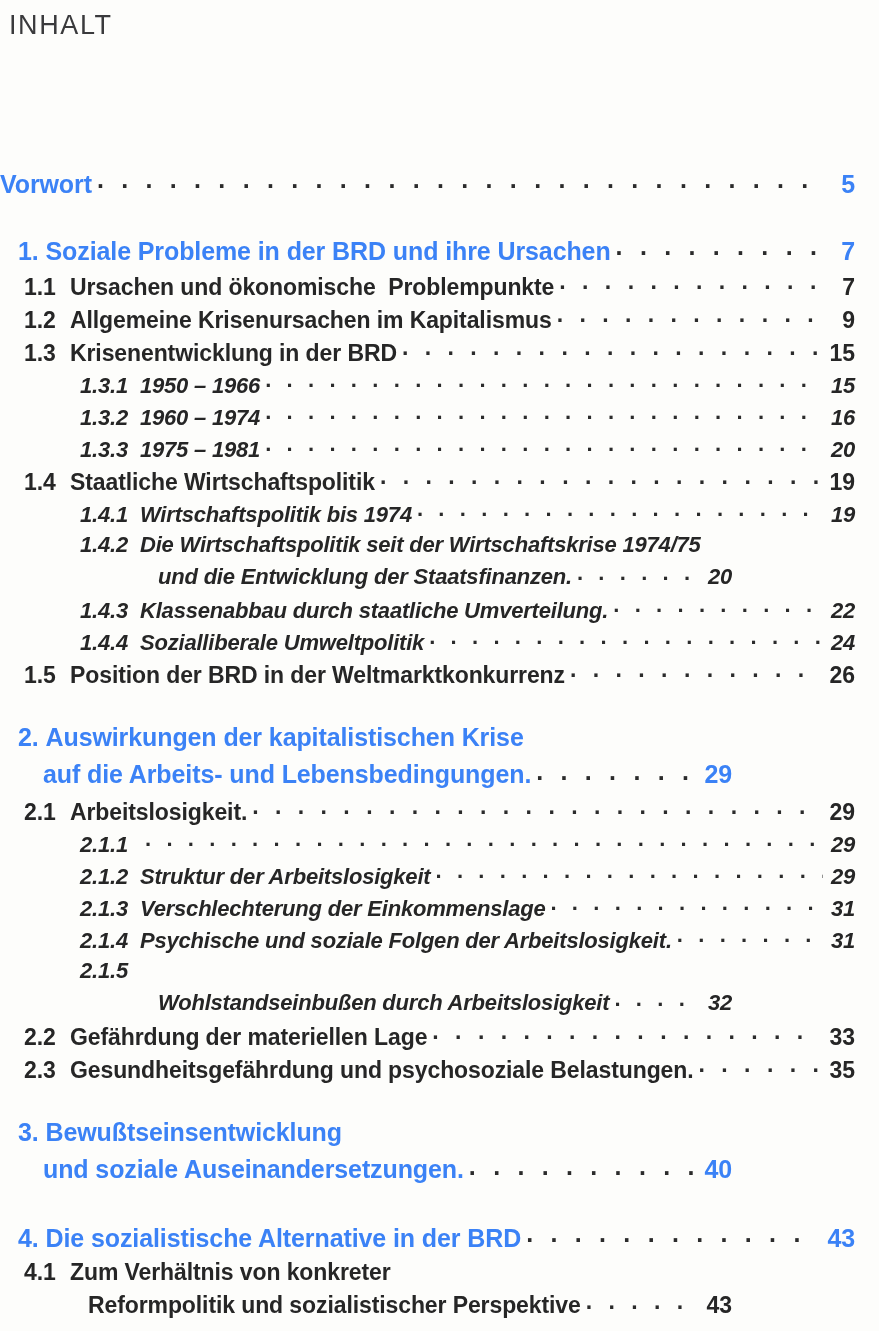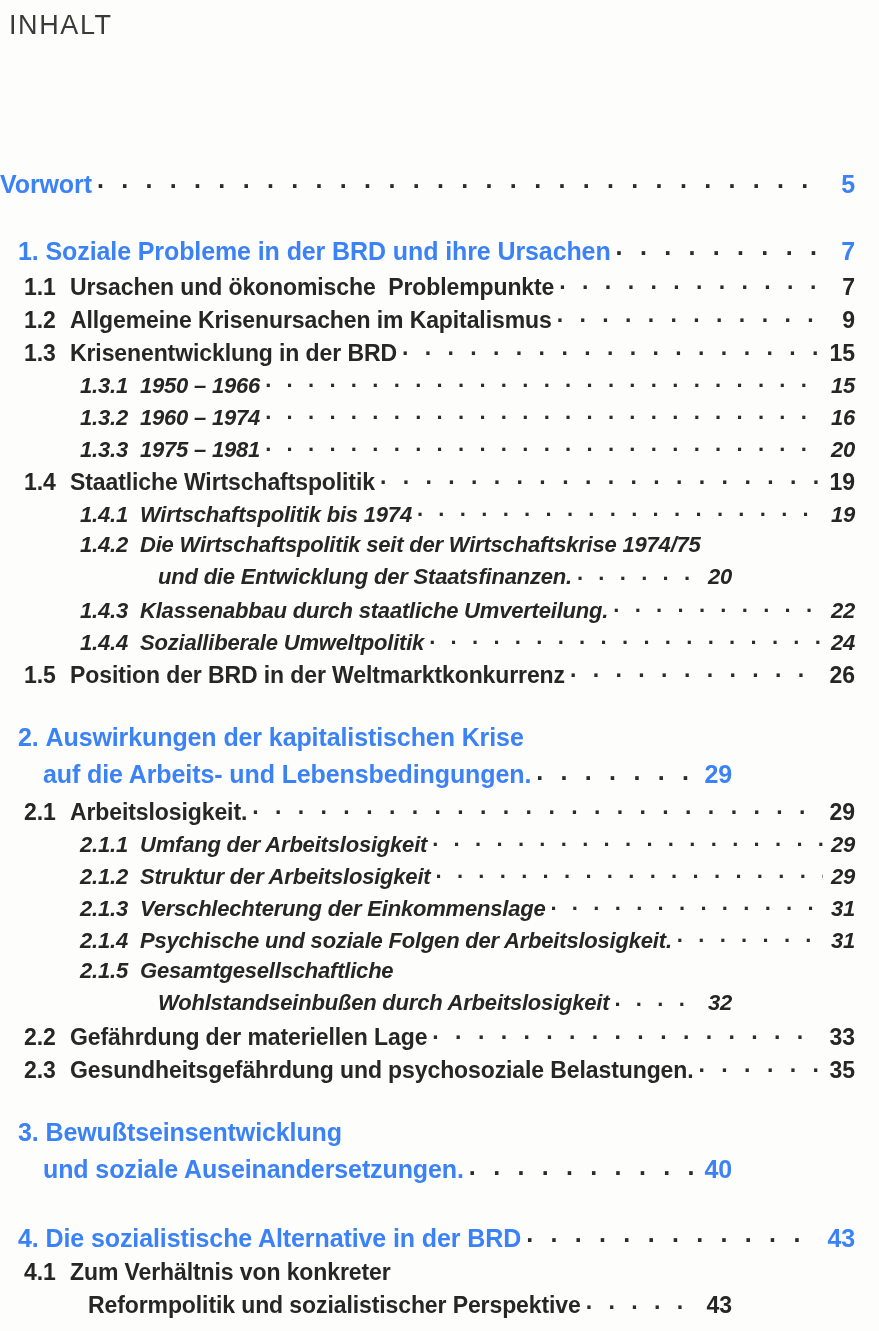--- a/index.html
+++ b/index.html
@@ -307,21 +307,20 @@
         <div class="entry-line">
           <span class="num">2.1 </span>
           <span class="title">Arbeitslosigkeit.</span>
           <span class="leader"></span>
           <span class="pageno">29</span>
         </div>
       </div>
       <div class="toc-entry lvl3">
         <div class="entry-line">
           <span class="num">2.1.1 </span>
-          <span class="title">Umfang der Arbeitslosigkeit</span>
           <span class="leader"></span>
           <span class="pageno">29</span>
         </div>
       </div>
       <div class="toc-entry lvl3">
         <div class="entry-line">
           <span class="num">2.1.2 </span>
           <span class="title">Struktur der Arbeitslosigkeit</span>
           <span class="leader"></span>
           <span class="pageno">29</span>
@@ -339,21 +338,20 @@
         <div class="entry-line">
           <span class="num">2.1.4 </span>
           <span class="title">Psychische und soziale Folgen der Arbeitslosigkeit.</span>
           <span class="leader"></span>
           <span class="pageno">31</span>
         </div>
       </div>
       <div class="toc-entry lvl3">
         <div class="entry-line">
           <span class="num">2.1.5 </span>
-          <span class="title">Gesamtgesellschaftliche</span>
         </div>
         <div class="cont-line">
           <span class="cont-pad"></span>
           <span class="title">Wohlstandseinbußen durch Arbeitslosigkeit</span>
           <span class="leader"></span>
           <span class="pageno">32</span>
         </div>
       </div>
       <div class="toc-entry lvl2">
         <div class="entry-line">

